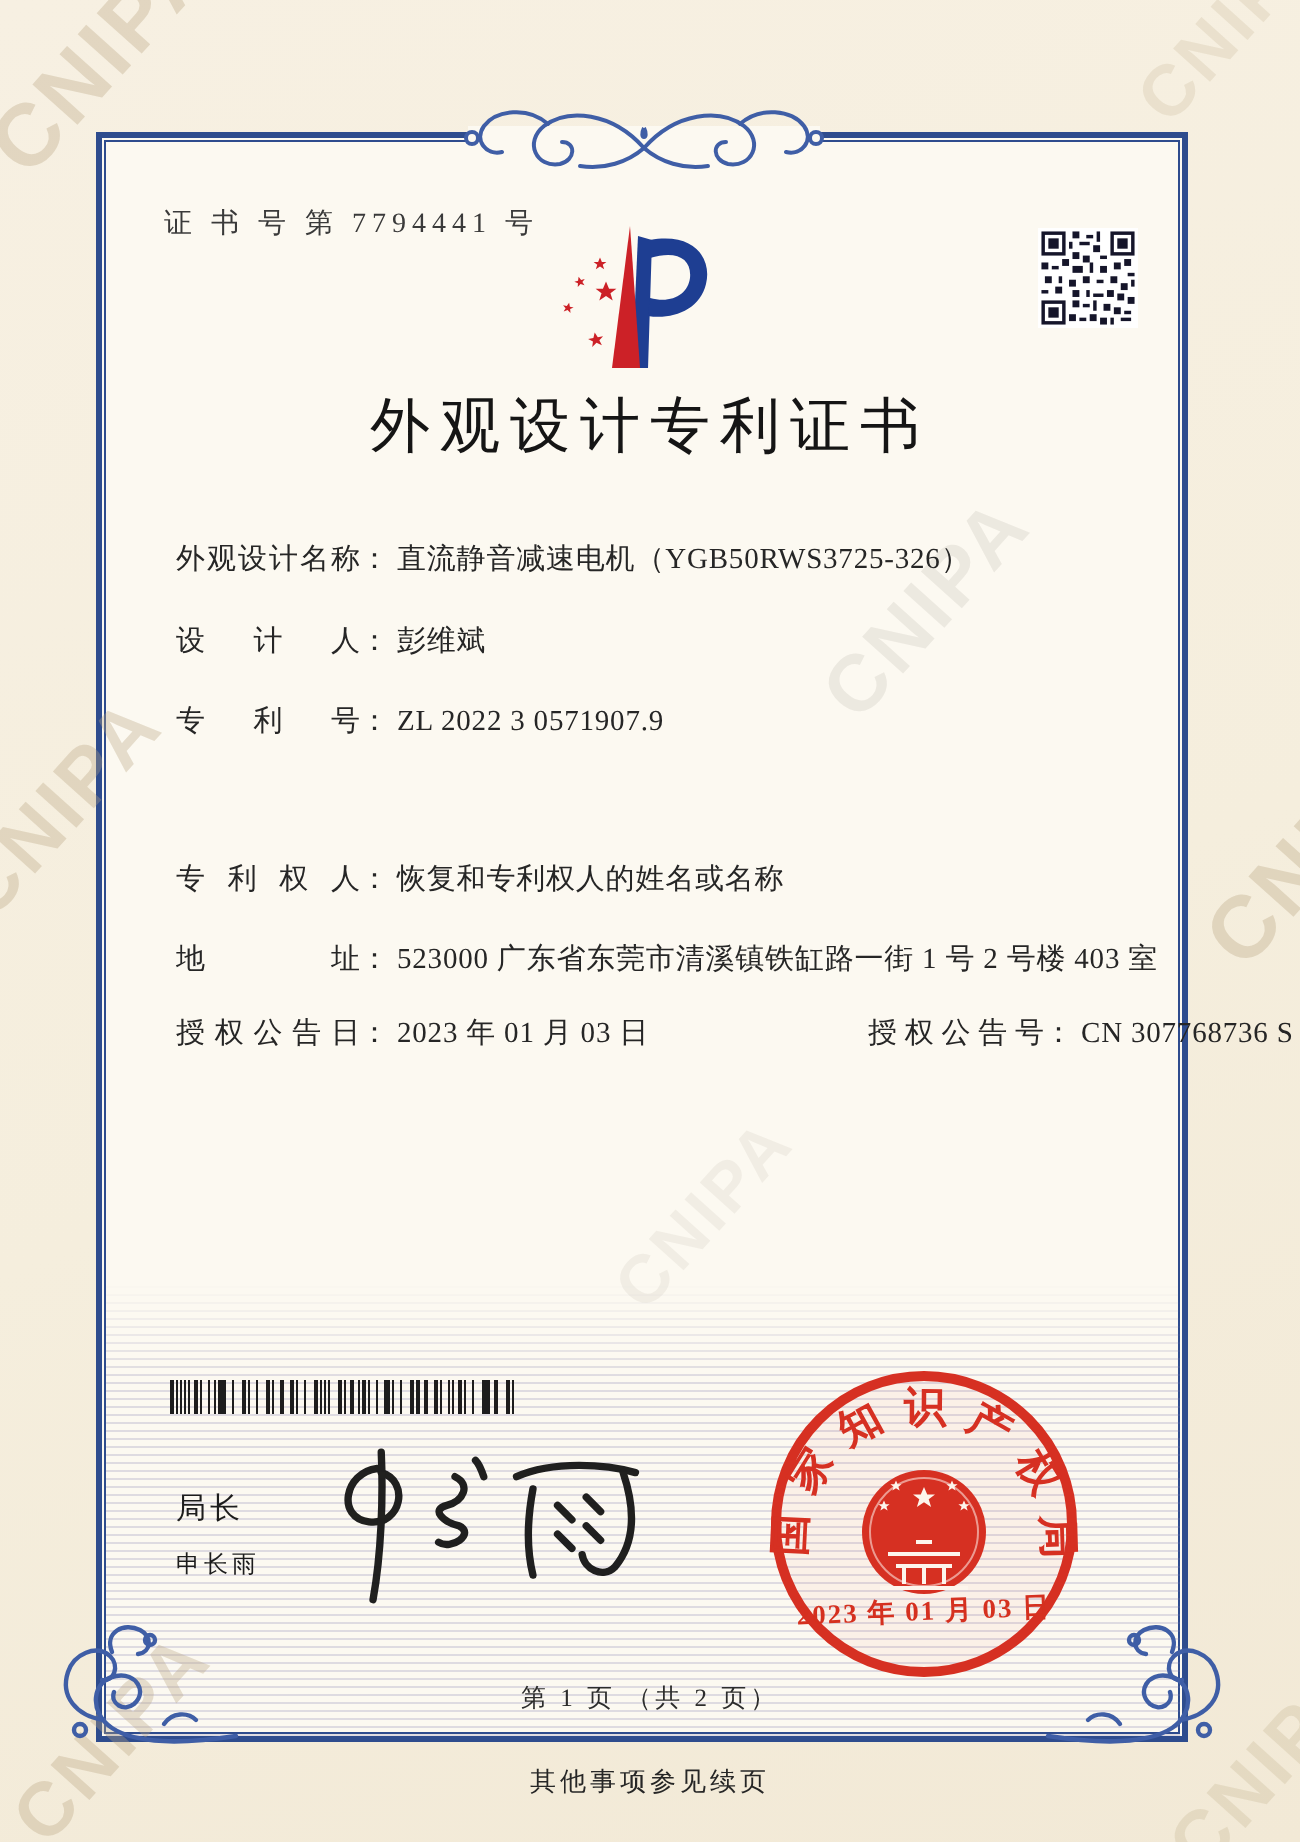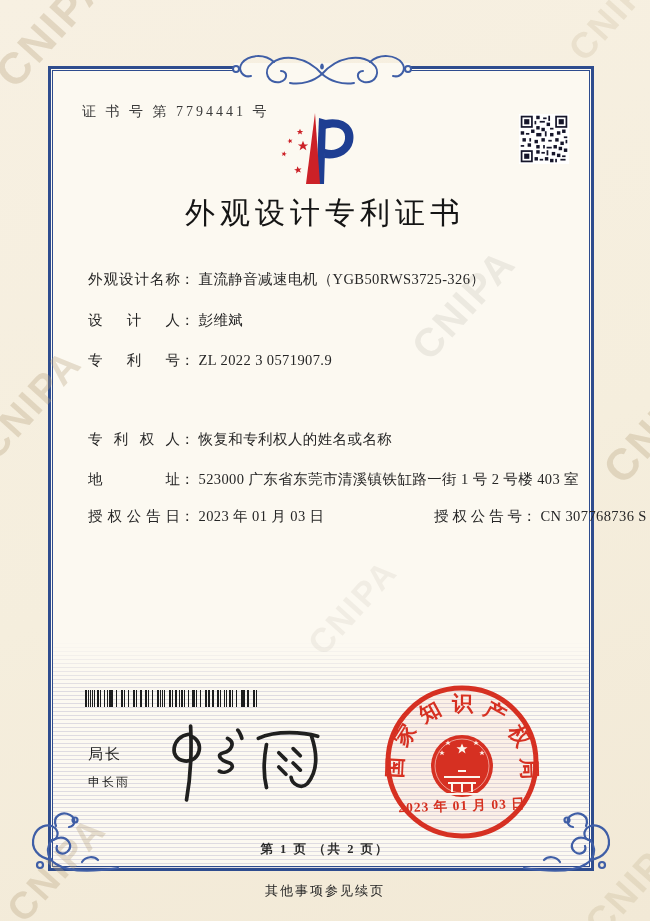--- a/index.html
+++ b/index.html
@@ -46,21 +46,21 @@
                 font-size:15px;color:#1c1c1c;letter-spacing:2px;}
   .signer-name{position:absolute;left:88px;top:774px;font-family:"Liberation Sans","DejaVu Sans",sans-serif;
                font-size:12px;color:#1c1c1c;letter-spacing:2px;}
   .signature{position:absolute;left:158px;top:724px;}
   
   .seal{position:absolute;left:382px;top:682px;}
   .seal-date{position:absolute;left:386px;top:797px;width:152px;text-align:center;
              color:#d5301f;font-weight:bold;font-size:13.5px;letter-spacing:1px;transform:rotate(-2deg);}
   
   .page-info{position:absolute;left:0;right:0;top:841px;text-align:center;font-size:12.5px;
-             letter-spacing:2px;color:#2c2c2c;font-weight:bold;}
+             letter-spacing:2px;color:#2c2c2c;}
   .cont-note{position:absolute;left:0;right:0;top:882px;text-align:center;font-size:13px;
              letter-spacing:2px;color:#262626;}
   
   .orn{position:absolute;}
   .orn-br{transform:scaleX(-1);}
 </style>
 </head>
 <body>
 
 <div class="page">

